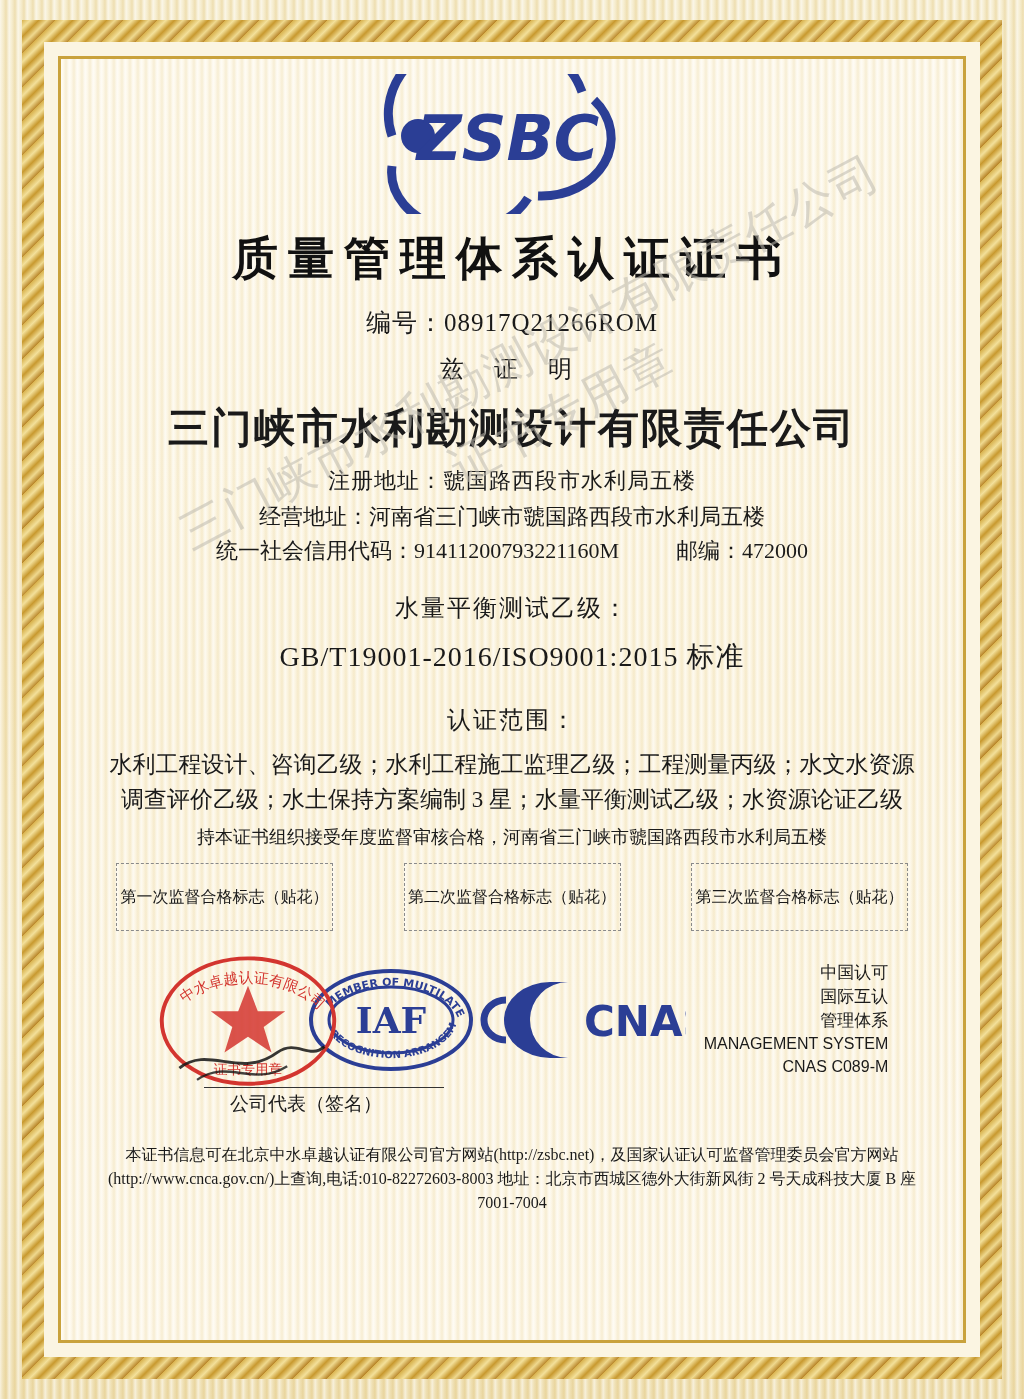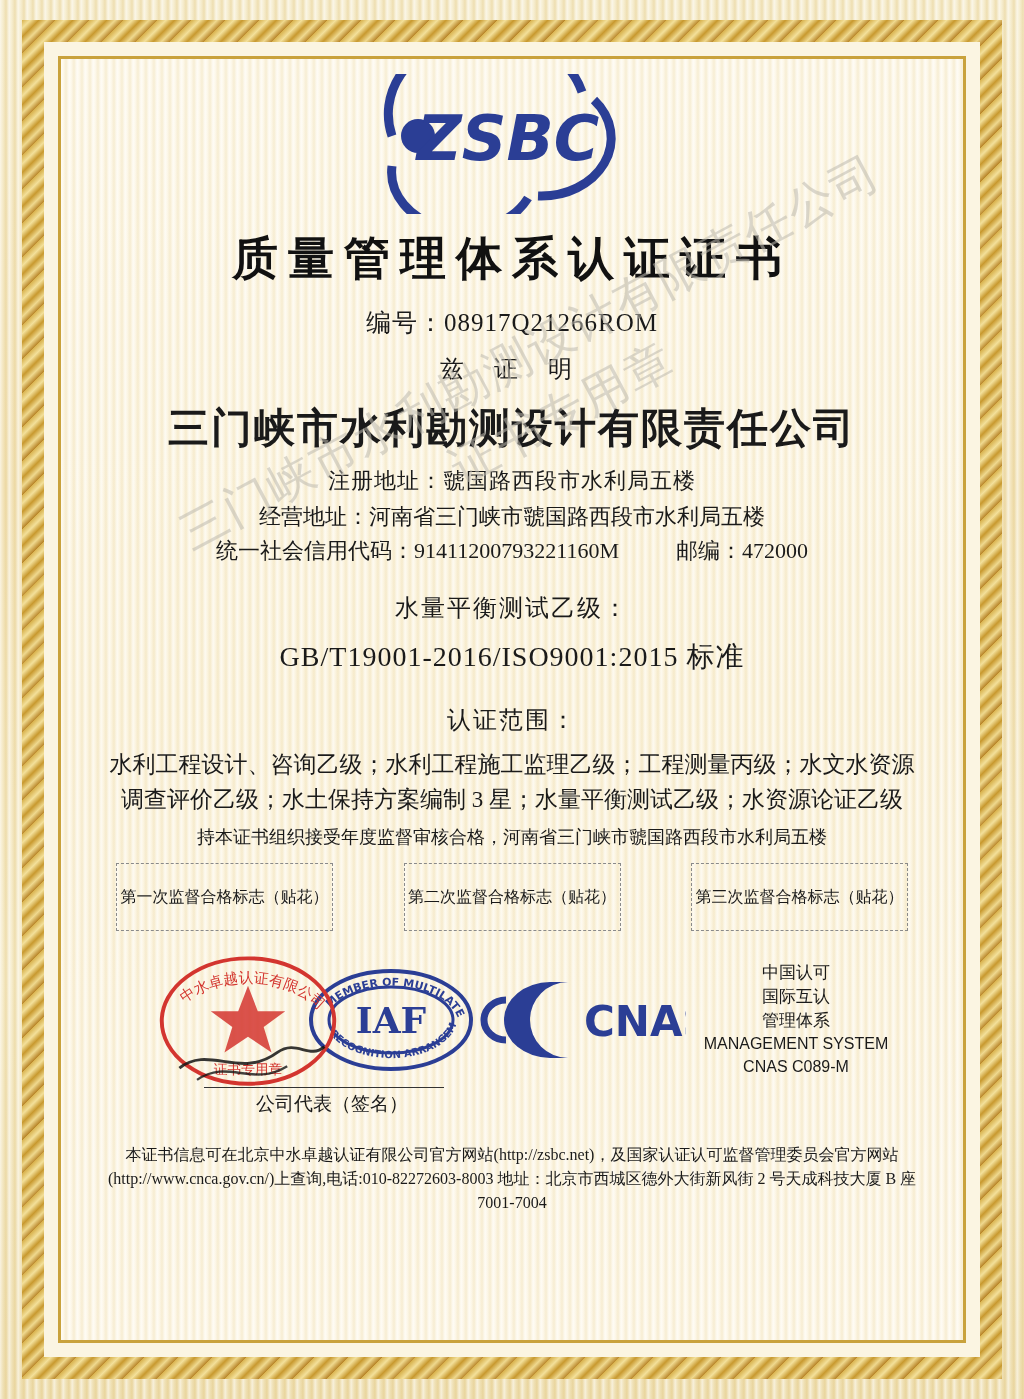--- a/index.html
+++ b/index.html
@@ -117,33 +117,33 @@
   .footer-logos{
     position:relative;
     display:flex;align-items:center;justify-content:center;
     margin-top:24px;height:130px;
   }
   .seal{
     position:absolute;left:56px;top:-6px;width:196px;height:150px;
   }
   .iaf{margin-left:170px;}
   .cnas-text{
-    text-align:center;margin-left:18px;font-size:17px;line-height:1.42;
+    text-align:right;margin-left:18px;font-size:17px;line-height:1.42;
     font-family:"Liberation Sans",sans-serif;
   }
   .cnas-text .en{font-weight:normal;font-size:16px;}
   .sig-area{
     position:relative;
     margin-top:2px;height:40px;
   }
   .sig-line{
     position:absolute;left:110px;top:0;width:240px;border-top:1px solid #333;
   }
   .sig-label{
-    position:absolute;left:162px;top:4px;font-size:19px;
+    position:absolute;left:136px;top:4px;font-size:19px;
   }
   .foot{
     font-size:16px;line-height:1.5;margin-top:16px;
   }
 </style>
 </head>
 <body>
 
 <div class="cert">
   <div class="frame-outer"></div>

